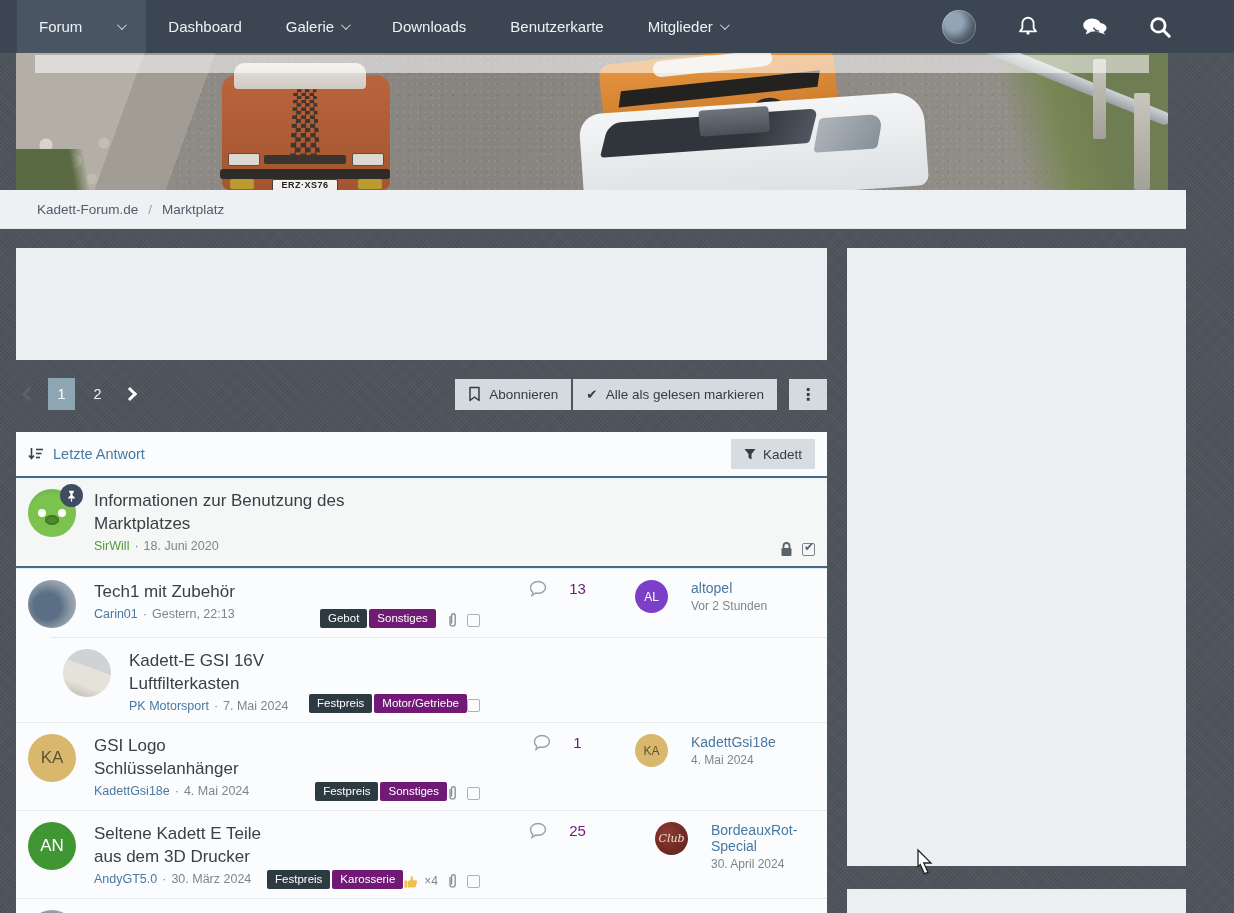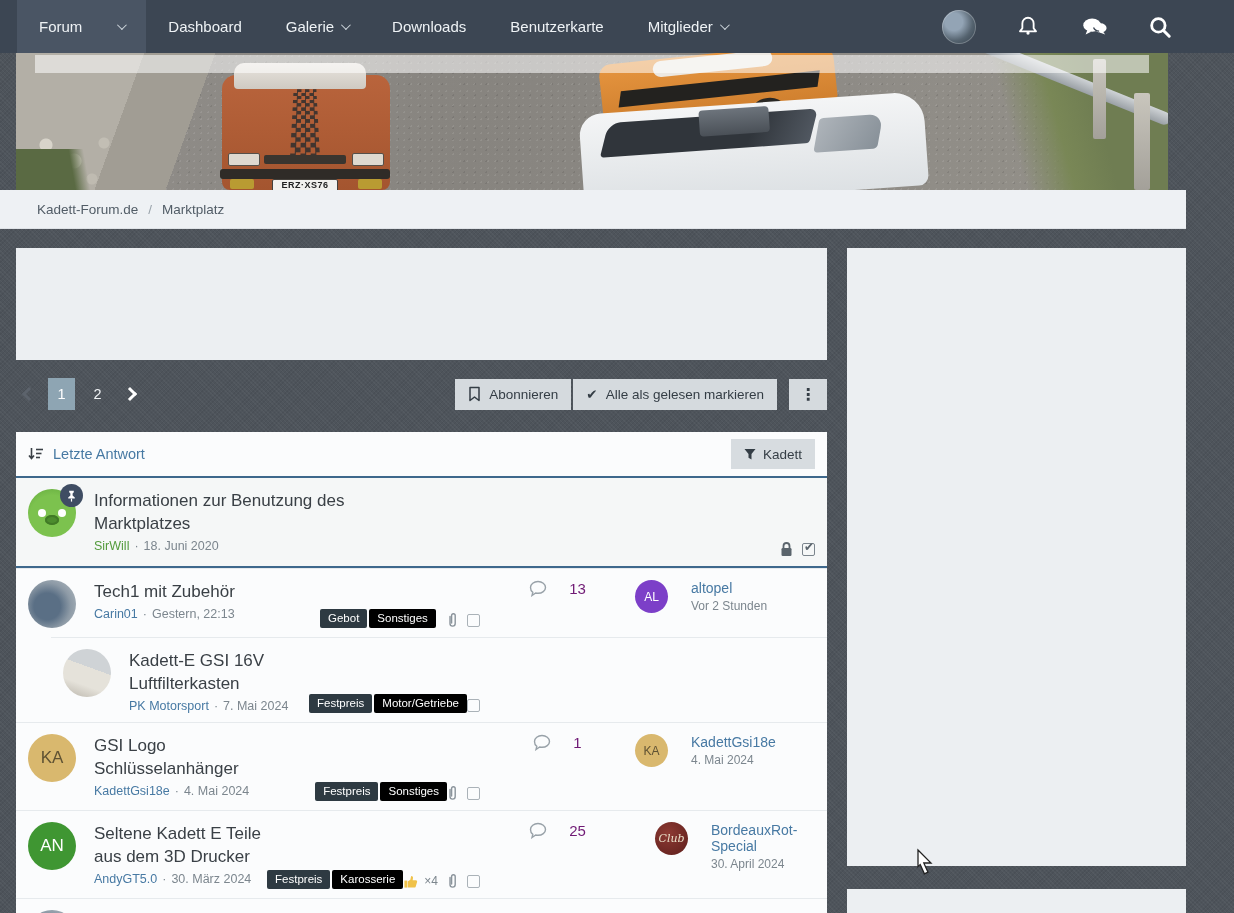--- a/index.html
+++ b/index.html
@@ -108,21 +108,21 @@
   .mainblock { flex:1 1 auto; display:flex; min-width:0; }
   .tblock { flex:1 1 auto; padding-right:6px; }
   .title { font-size:17px; color:#3a4046; line-height:1.36; cursor:pointer; max-width:300px; }
   .meta { margin-top:4px; font-size:12.5px; color:#7c868e; display:flex; align-items:center; gap:5px; }
   .meta a { text-decoration:none; cursor:pointer; }
   .author-blue { color:#4779a3; } .author-green { color:#539b3c; }
   .badgecol { flex:0 0 160px; display:flex; flex-direction:row; align-items:flex-end; justify-content:space-between; }
   .badges { display:flex; gap:2px; }
   .badge { font-size:11.5px; color:#fff; padding:3px 8px 4px; border-radius:2px; white-space:nowrap; cursor:pointer; }
   .badge.dark { background:#2e3a42; }
-  .badge.blue { background:#000000; }
+  .badge.blue { background:#701a75; }
   .iconsline { display:flex; align-items:center; gap:9px; margin-top:6px; min-height:16px; }
   .cb { width:13px; height:13px; border:1.5px solid #aab2b8; border-radius:2px; display:inline-block; }
   .cb.checked { position:relative; border-color:#7b858d; }
   .cb.checked::after { content:"✔"; position:absolute; left:1px; top:-4px; font-size:12px; color:#5a646c; }
   .reactcount { font-size:12px; color:#7c868e; margin-left:-3px; }
   .repliescol { flex:0 0 155px; display:flex; align-items:flex-start; justify-content:center; gap:22px; color:#701a75; font-size:15px; }
   .lastcol { flex:0 0 180px; display:flex; align-items:flex-start; gap:23px; }
   .lastav { width:33px; height:33px; border-radius:50%; flex:0 0 33px; display:flex; align-items:center; justify-content:center; font-size:12px; color:#fff; }
   .lastinfo .lname { font-size:14px; color:#4779a3; cursor:pointer; }
   .lastinfo .ldate { font-size:12px; color:#7c868e; margin-top:3px; }

